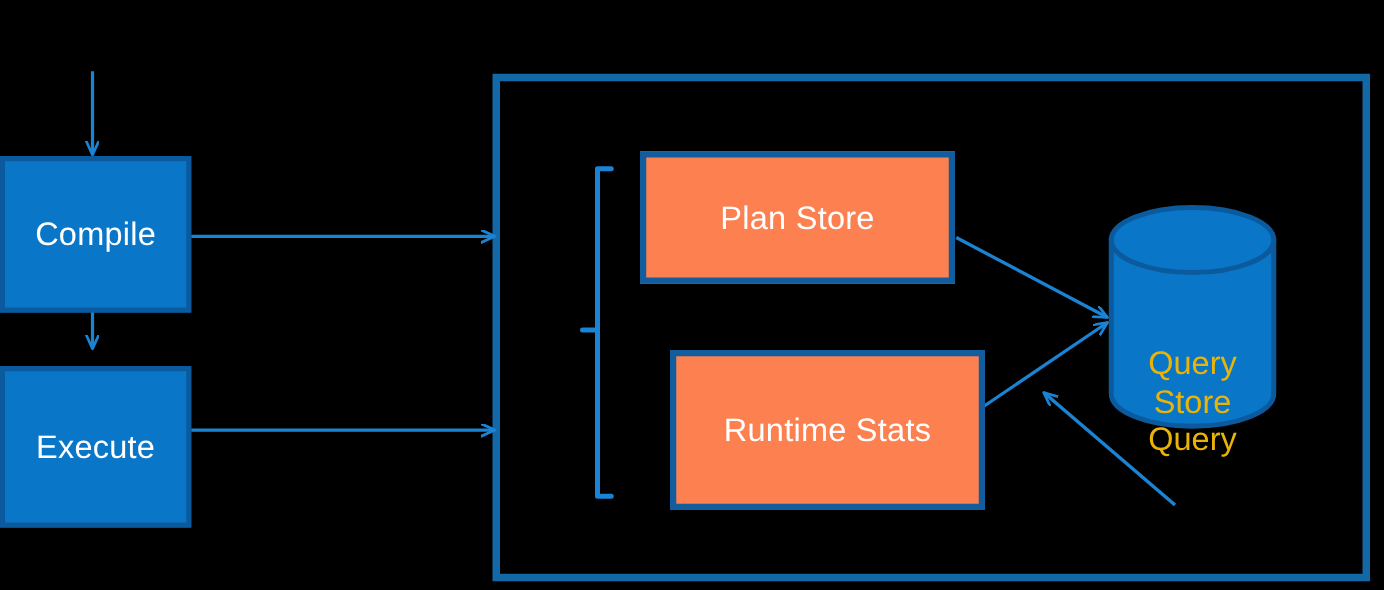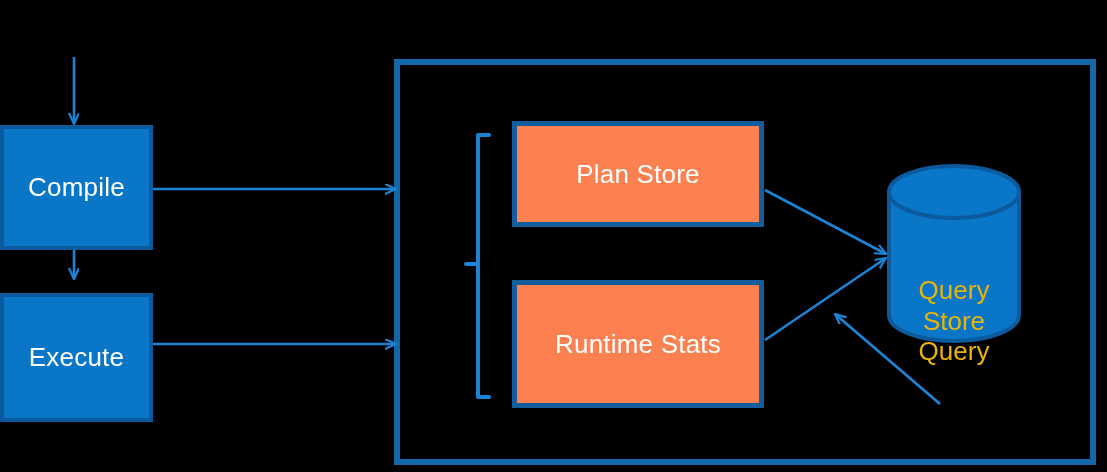--- a/index.html
+++ b/index.html
@@ -97,21 +97,21 @@
   </div>
 
   <div class="node-box blue-box" style="left:0px; top:293px; width:153px; height:129px;">
     <span>Execute</span>
   </div>
 
   <div class="node-box orange-box" style="left:512px; top:121px; width:252px; height:106px;">
     <span>Plan Store</span>
   </div>
 
-  <div class="node-box orange-box" style="left:512px; top:280px; width:252px; height:128px;">
+  <div class="node-box orange-box" style="left:536px; top:280px; width:252px; height:128px;">
     <span>Runtime Stats</span>
   </div>
 
   <div class="cyl-label" style="left:889px; top:235px; width:130px;">
     <div>Query Store</div>
     <div>Query</div>
   </div>
 
 </div>
 

